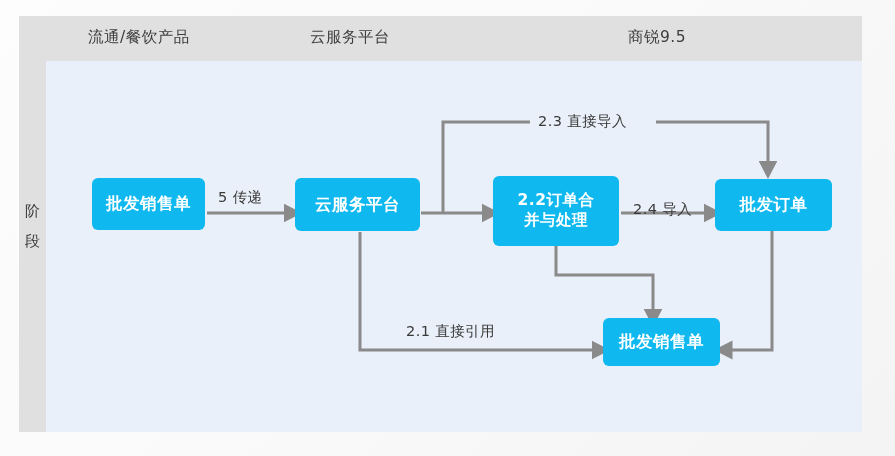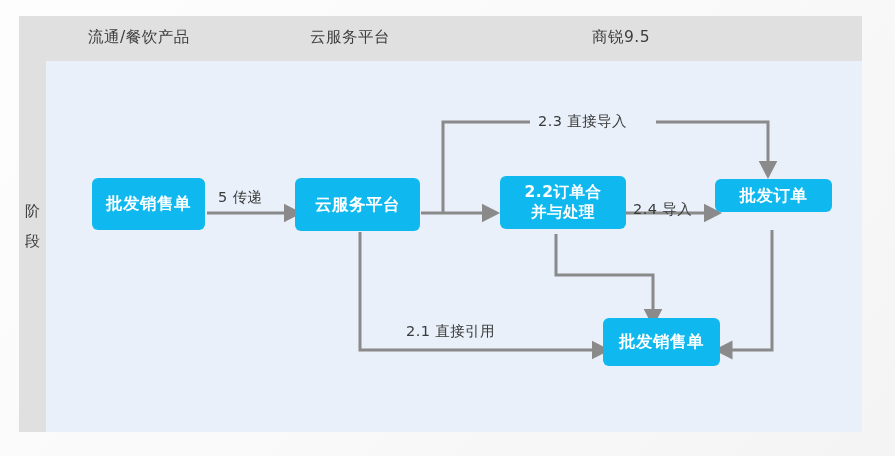--- a/index.html
+++ b/index.html
@@ -104,21 +104,21 @@
 
 <div id="stage">
 
   <div class="page-bg"></div>
   <div class="band-gray"></div>
   <div class="band-gray-left"></div>
   <div class="canvas"></div>
 
   <div class="hdr" style="left:88px">流通/餐饮产品</div>
   <div class="hdr" style="left:310px">云服务平台</div>
-  <div class="hdr" style="left:592px">商锐9.5</div>
+  <div class="hdr" style="left:628px">商锐9.5</div>
 
   <div class="stage-label">
     <span>阶</span>
     <span>段</span>
   </div>
 
   <svg id="wires" viewBox="0 0 895 456" xmlns="http://www.w3.org/2000/svg">
     <defs>
       <marker id="ah" markerWidth="9" markerHeight="9" refX="1.5" refY="3.2" orient="auto" markerUnits="strokeWidth">
         <path d="M0,0 L0,6.4 L6.2,3.2 z" fill="#8a8a8a"></path>
@@ -145,19 +145,19 @@
 
   <div class="elabel" style="left:218px; top:188px;">5 传递</div>
   <div class="elabel" style="left:538px; top:112px;">2.3 直接导入</div>
   <div class="elabel" style="left:633px; top:200px;">2.4 导入</div>
   <div class="elabel" style="left:406px; top:322px;">2.1 直接引用</div>
 
   <div class="node" style="left:92px;  top:178px; width:113px; height:52px;">批发销售单</div>
 
   <div class="node" style="left:295px; top:178px; width:125px; height:53px;">云服务平台</div>
 
-  <div class="node two-line" style="left:493px; top:176px; width:126px; height:53px;margin-left:7px;">2.2订单合<br>并与处理</div>
+  <div class="node two-line" style="left:493px; top:176px; width:126px; height:70px;">2.2订单合<br>并与处理</div>
 
-  <div class="node" style="left:715px; top:179px; width:117px; height:33px;">批发订单</div>
+  <div class="node" style="left:715px; top:179px; width:117px; height:52px;">批发订单</div>
 
   <div class="node" style="left:603px; top:318px; width:117px; height:48px;">批发销售单</div>
 
 </div>
 
 </body></html>

